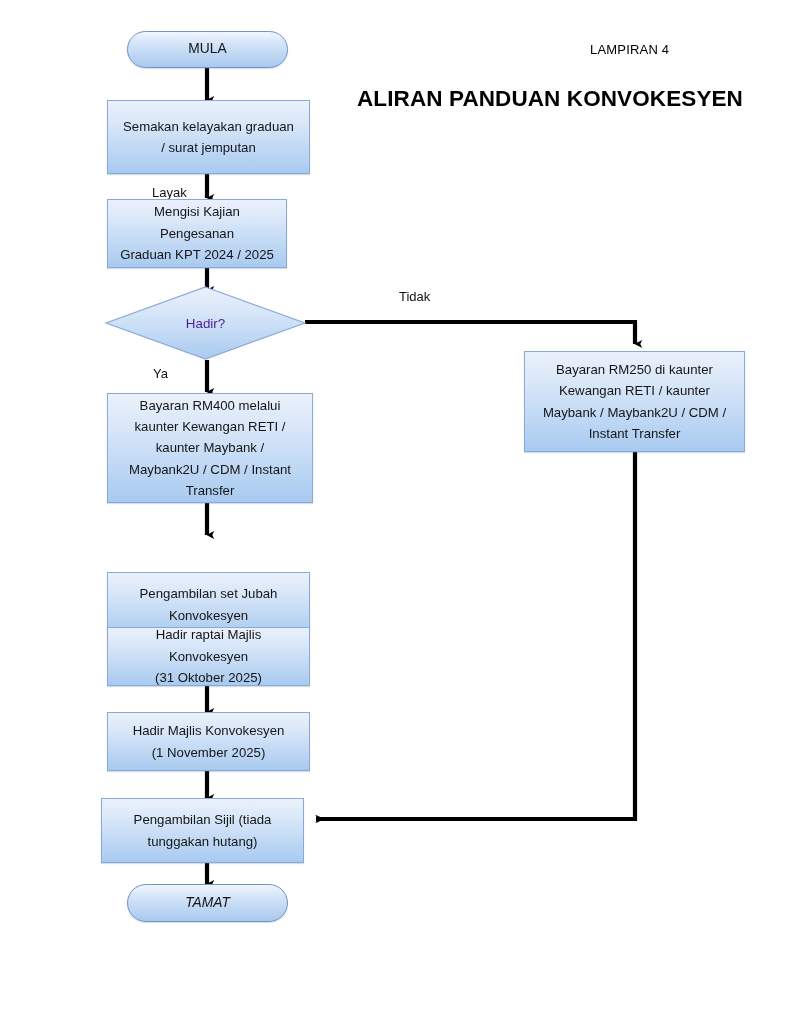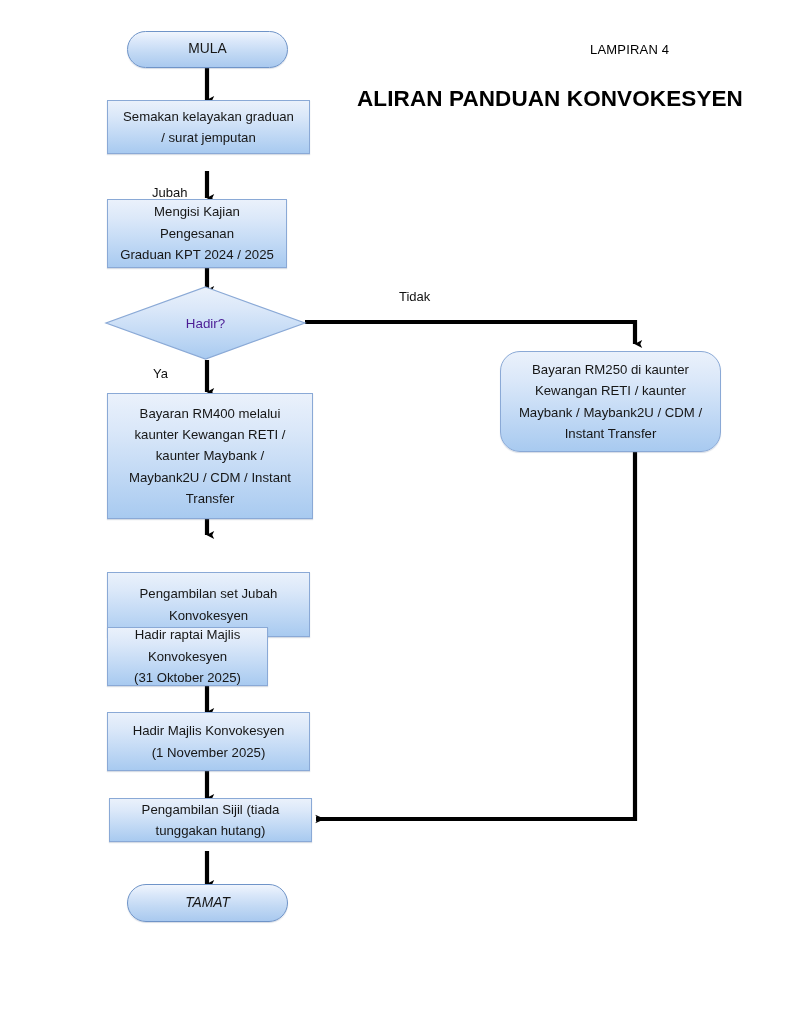--- a/index.html
+++ b/index.html
@@ -149,29 +149,29 @@
       <line x1="207" y1="771" x2="207" y2="798" marker-end="url(#arrowDown)"></line>
 
       <line x1="207" y1="851" x2="207" y2="884" marker-end="url(#arrowDown)"></line>
 
       <path d="M305,322 L635,322 L635,344" marker-end="url(#arrowDown)"></path>
 
       <path d="M635,452 L635,819 L316,819" marker-end="url(#arrowLeft)"></path>
     </g>
   </svg>
 
-  <div class="edge-label" style="left:152px; top:185px;">Jubah</div>
+  <div class="edge-label" style="left:152px; top:185px;">Layak</div>
   <div class="edge-label" style="left:153px; top:366px;">Ya</div>
   <div class="edge-label" style="left:399px; top:289px;">Tidak</div>
 
   <div class="node pill" style="left:127px; top:31px; width:161px; height:37px;">
     <span class="txt">MULA</span>
   </div>
 
-  <div class="node" style="left:107px; top:100px; width:203px; height:54px;">
+  <div class="node" style="left:107px; top:100px; width:203px; height:74px;">
     <span class="txt">Semakan kelayakan graduan
 / surat jemputan</span>
   </div>
 
   <div class="node" style="left:107px; top:199px; width:180px; height:69px;">
     <span class="txt">Mengisi Kajian Pengesanan
 Graduan KPT 2024 / 2025</span>
   </div>
 
   <div class="diamond-wrap" style="left:105px; top:286px; width:201px; height:74px;">
@@ -182,51 +182,51 @@
           <stop offset="30%" stop-color="#dbe8f9"></stop>
           <stop offset="65%" stop-color="#c3daf5"></stop>
           <stop offset="100%" stop-color="#a8caf0"></stop>
         </linearGradient>
       </defs>
       <polygon points="100.5,1 200,37 100.5,73 1,37" fill="url(#dgrad)" stroke="#8aa9d6" stroke-width="1.2"></polygon>
     </svg>
     <div class="diamond-label">Hadir?</div>
   </div>
 
-  <div class="node" style="left:107px; top:393px; width:206px; height:126px;">
+  <div class="node" style="left:107px; top:393px; width:206px; height:110px;">
     <span class="txt">Bayaran RM400 melalui
 kaunter Kewangan RETI /
 kaunter Maybank /
 Maybank2U / CDM / Instant
 Transfer</span>
   </div>
 
-  <div class="node" style="left:500px; top:351px; width:221px; height:101px;border-radius:20px;">
+  <div class="node" style="left:524px; top:351px; width:221px; height:101px;">
     <span class="txt">Bayaran RM250 di kaunter
 Kewangan RETI / kaunter
 Maybank / Maybank2U / CDM /
 Instant Transfer</span>
   </div>
 
   <div class="node" style="left:107px; top:536px; width:203px; height:65px;margin-top:36px;">
     <span class="txt">Pengambilan set Jubah
 Konvokesyen</span>
   </div>
 
-  <div class="node" style="left:107px; top:627px; width:161px; height:59px;">
+  <div class="node" style="left:107px; top:627px; width:203px; height:59px;">
     <span class="txt">Hadir raptai Majlis Konvokesyen
 (31 Oktober 2025)</span>
   </div>
 
   <div class="node" style="left:107px; top:712px; width:203px; height:59px;justify-content:center;">
     <span class="txt">Hadir Majlis Konvokesyen
 (1 November 2025)</span>
   </div>
 
-  <div class="node" style="left:109px; top:798px; width:203px; height:44px;">
+  <div class="node" style="left:101px; top:798px; width:203px; height:65px;">
     <span class="txt">Pengambilan Sijil (tiada
 tunggakan hutang)</span>
   </div>
 
   <div class="node pill" style="left:127px; top:884px; width:161px; height:38px;font-style:italic;">
     <span class="txt">TAMAT</span>
   </div>
 
 </div>
 

